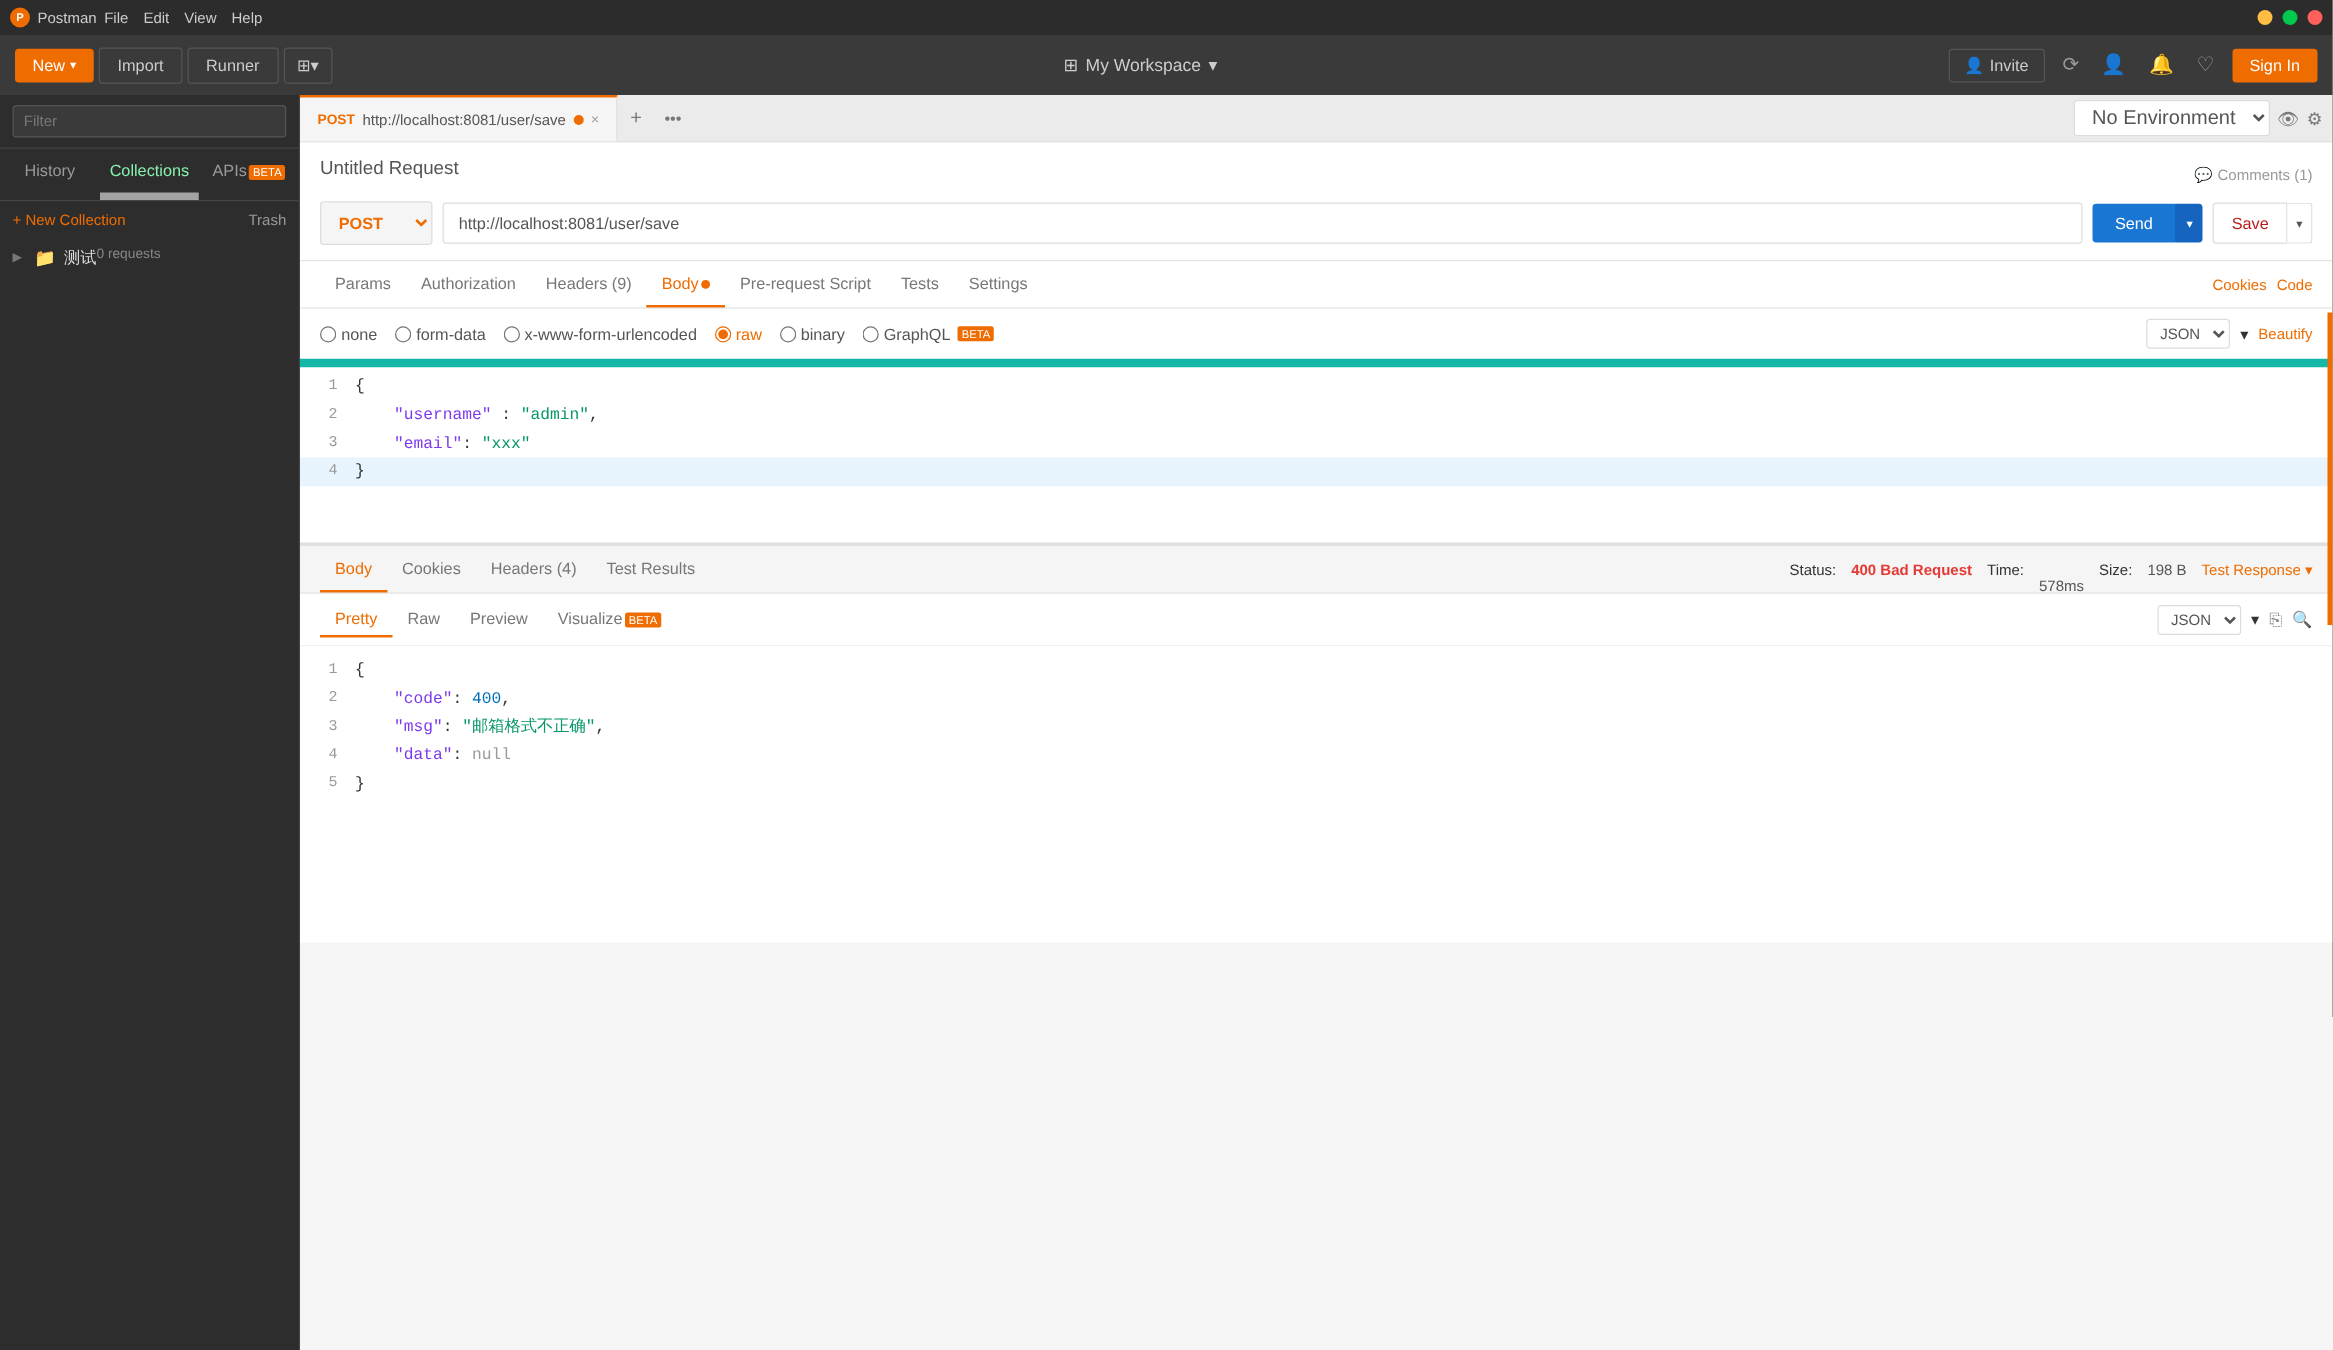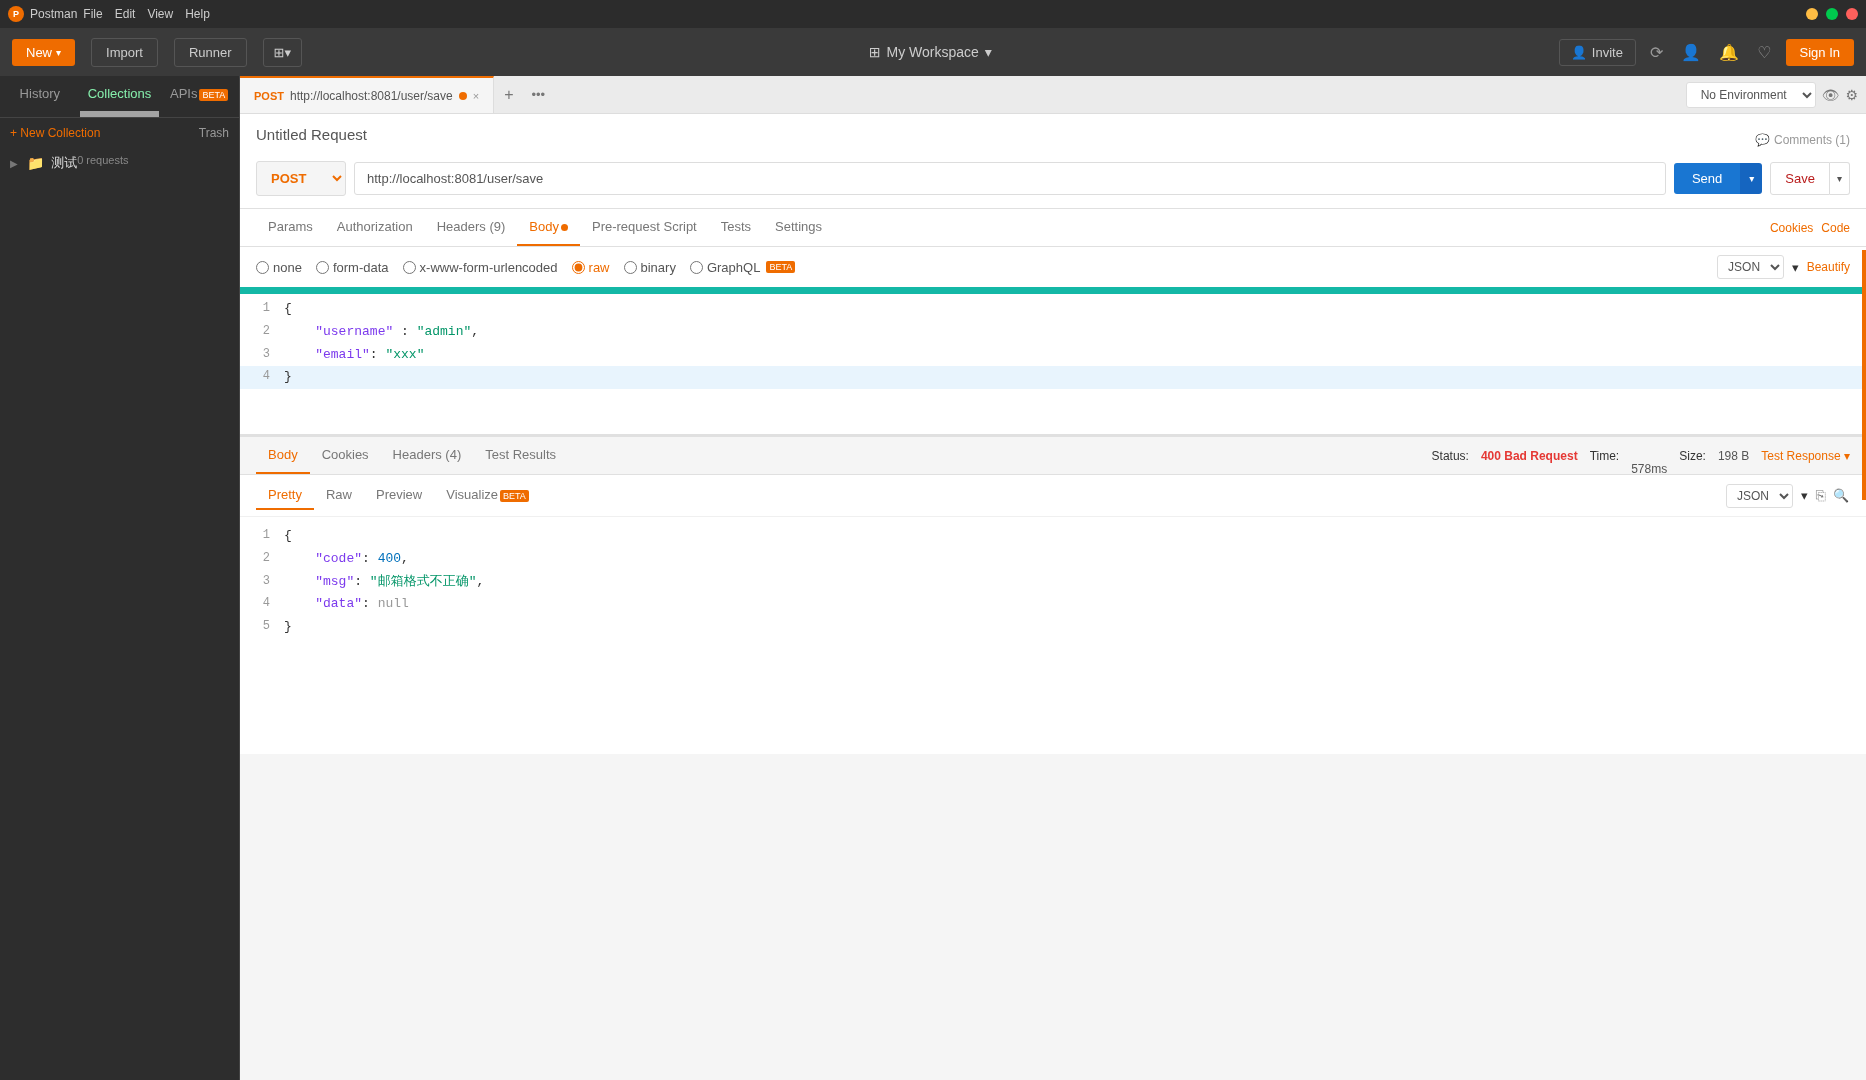--- a/index.html
+++ b/index.html
@@ -27,21 +27,21 @@
     .win-maximize { background: #00ca4e; }
     .win-close { background: #ff605c; }
 
     
     .toolbar {
       background: #3a3a3a;
       height: 48px;
       display: flex;
       align-items: center;
       padding: 0 12px;
-      gap: 16px;
+      gap: 4px;
     }
     .btn-new {
       background: #ef6c00;
       color: white;
       border: none;
       padding: 6px 14px;
       border-radius: 3px;
       cursor: pointer;
       font-size: 13px;
       font-weight: 500;
@@ -252,21 +252,21 @@
       align-items: center;
       gap: 6px;
       padding-right: 8px;
     }
     .env-dropdown {
       background: white;
       border: 1px solid #ddd;
       color: #555;
       padding: 4px 10px;
       border-radius: 3px;
-      font-size: 12px;
+      font-size: 16px;
       cursor: pointer;
       min-width: 130px;
     }
     .env-icon { color: #777; cursor: pointer; font-size: 14px; }
 
     
     .request-area {
       background: white;
       padding: 12px 16px;
       border-bottom: 1px solid #e0e0e0;
@@ -556,20 +556,23 @@
     <span class="toolbar-icon">👤</span>
     <span class="toolbar-icon">🔔</span>
     <span class="toolbar-icon">♡</span>
     <button class="sign-in-btn">Sign In</button>
   </div>
 </div>
 
 <div class="main-layout">
 
   <div class="sidebar">
+    <div class="sidebar-search">
+      <input type="text" placeholder="Filter" style="">
+    </div>
     <div class="sidebar-tabs">
       <div class="sidebar-tab">History</div>
       <div class="sidebar-tab active">Collections</div>
       <div class="sidebar-tab">
         <span>APIs</span><span class="beta-badge">BETA</span>
       </div>
     </div>
     <div class="sidebar-actions">
       <span class="new-collection-btn">+ New Collection</span>
       <span class="trash-btn">Trash</span>

